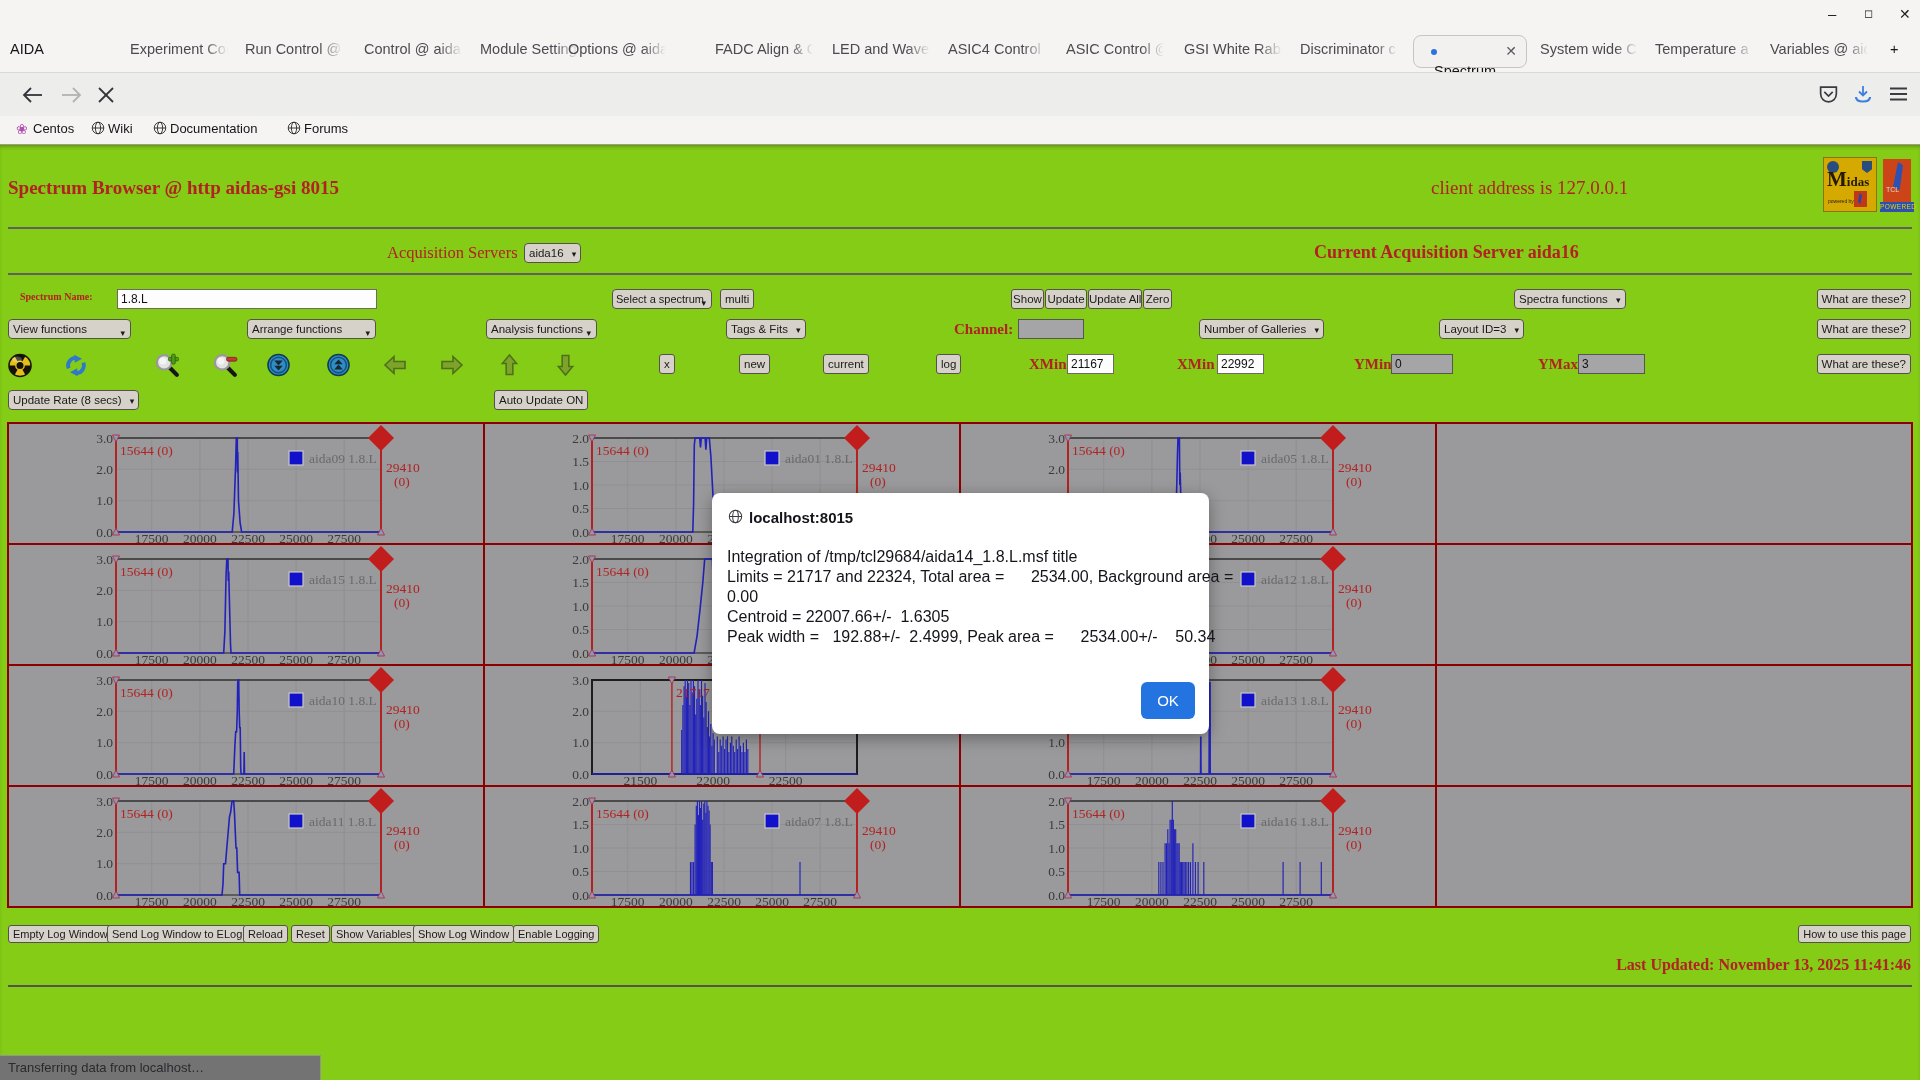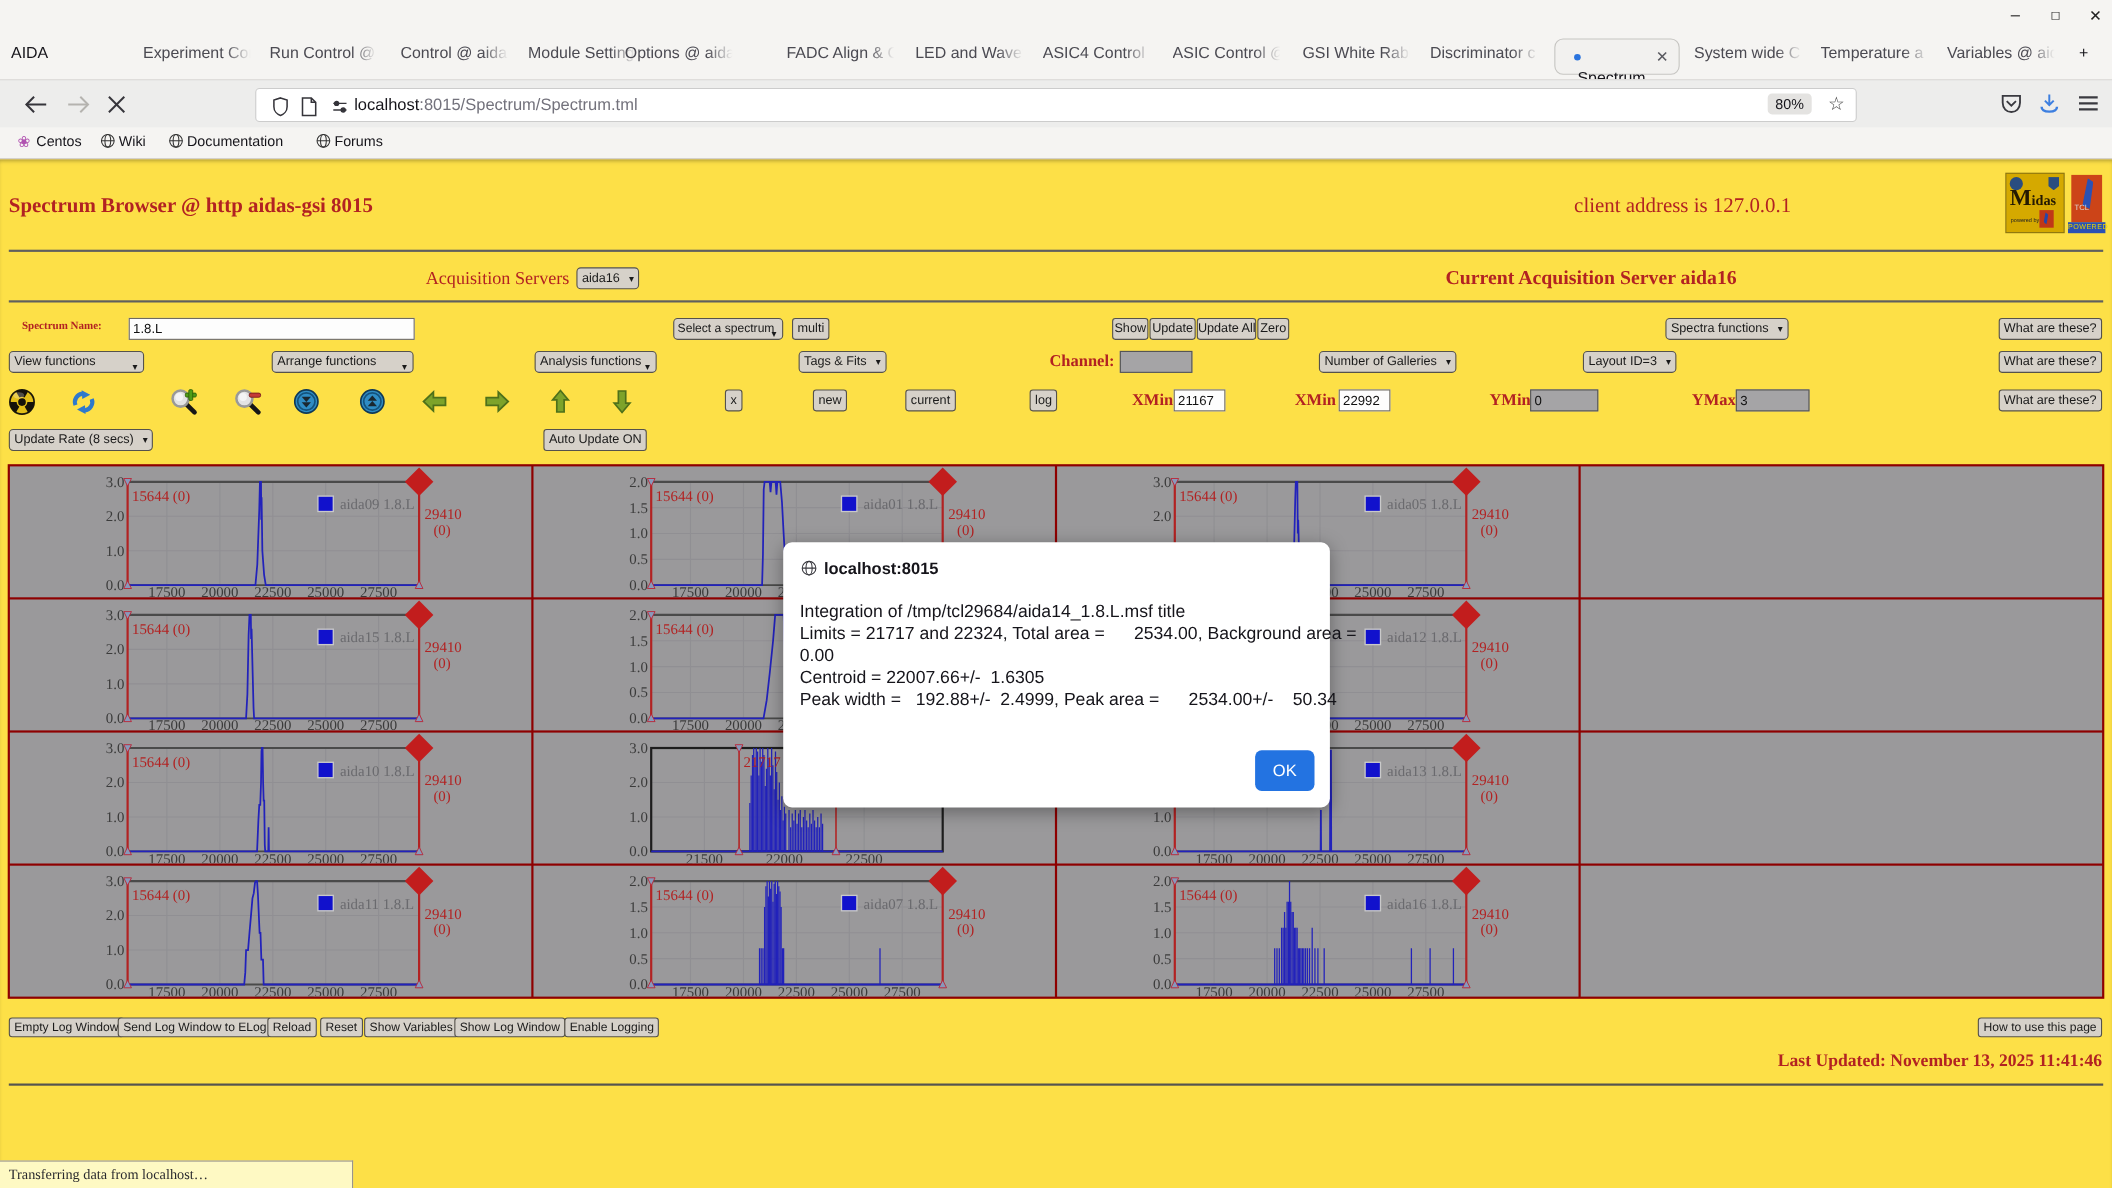--- a/index.html
+++ b/index.html
@@ -19,21 +19,21 @@
 #navbar { position:absolute; top:72px; left:0; width:100%; height:44px; background:#ededec; border-top:1px solid #dbd9d6; }
 #urlbar { position:absolute; left:232px; top:7px; width:1456px; height:31px; background:#fff; border:1px solid #ccc; border-radius:4px; }
 #urlbar .txt { position:absolute; left:89px; top:6px; font-size:15px; color:#15141a; }
 #urlbar .txt .dim { color:#73727c; }
 .zoombadge { position:absolute; right:40px; top:4px; background:#e4e3e1; color:#15141a; font-size:13px; padding:2px 7px; border-radius:4px; }
 .star { position:absolute; right:10px; top:3px; font-size:17px; color:#444; }
 #bookbar { position:absolute; top:116px; left:0; width:100%; height:28px; background:#f5f4f2; font-size:13px; color:#15141a; }
 #bookbar .bi { position:absolute; top:5px; }
 
 
-#page { position:absolute; top:145px; left:0; width:1920px; height:935px; background:#fde047;
+#page { position:absolute; top:145px; left:0; width:1920px; height:935px; background:#84cc16;
         box-shadow:inset 0 3px 4px -2px rgba(0,0,0,0.35); font-family:"Liberation Serif",serif;padding-left:34px; }
 .hr { position:absolute; left:8px; width:1904px; height:0; border-top:2px solid #60605e; }
 #hdr { position:absolute; top:32px; left:8px; font-size:19px; font-weight:bold; color:#b22222; }
 #cliaddr { position:absolute; top:32px; left:1431px; font-size:19px; font-weight:normal; color:#b22222; }
 #acqlbl { position:absolute; top:98px; left:387px; font-size:16.5px; color:#b22222; }
 #curacq { position:absolute; top:97px; left:1314px; font-size:18px; font-weight:bold; color:#b22222; }
 .gsel { position:absolute; height:20px; background:#d6d1c9; border:1px solid #55524c; border-radius:4px;
         font-family:"Liberation Sans",sans-serif; font-size:11.5px; color:#1a1a1a; line-height:18px; padding:0 4px; white-space:nowrap; }
 .gsel .car { font-size:9px; margin-left:5px; }
 .gsel .carr { position:absolute; right:5px; top:4px; font-size:9px; }
@@ -54,22 +54,22 @@
 #lastupd { position:absolute; top:811px; right:9px; font-size:16px; font-weight:bold; color:#b22222; }
 
 
 #dlg { position:absolute; left:712px; top:493px; width:497px; height:241px; background:#fff; border-radius:8px;
        box-shadow:0 4px 16px rgba(0,0,0,0.35); font-family:"Liberation Sans",sans-serif; color:#15141a; }
 #dlg .ttl { position:absolute; left:37px; top:16px; font-size:15px; font-weight:bold; }
 #dlg .body { position:absolute; left:15px; top:54px; font-size:16px; line-height:20px; white-space:pre; }
 #okbtn { position:absolute; right:14px; bottom:15px; width:54px; height:37px; background:#2373e1; color:#fff;
         border-radius:6px; font-size:15px; text-align:center; line-height:37px; }
 
-#statusbar { position:absolute; left:0px; top:1055px; width:321px; height:25px; background:#fef9c3; border:1px solid #98948d;
-             border-left:none; border-bottom:none; font-size:13px; color:#2a2a2e; line-height:23px; padding-left:8px;font-family:Liberation Serif, serif; }
+#statusbar { position:absolute; left:0px; top:1055px; width:321px; height:25px; background:#737373; border:1px solid #98948d;
+             border-left:none; border-bottom:none; font-size:13px; color:#2a2a2e; line-height:23px; padding-left:8px; }
 </style></head>
 <body>
 <div id="root">
 
 <div id="chrome">
   <div>
         <span class="abs" style="top:5px;left:1828px;font-size:15px;color:#222">–</span>
         <span class="abs" style="top:7px;left:1864px;font-size:11px;color:#222">◻</span>
         <span class="abs" style="top:6px;left:1899px;font-size:14px;color:#222">✕</span>
       </div>
@@ -102,35 +102,20 @@
             <path d="M9 2 L2 9 L9 16"></path>
           </svg></span>
     <span class="abs" style="left:60px;top:13px"><svg width="22" height="18" viewBox="0 0 22 18" fill="none" stroke="#b5b3af" stroke-width="1.8">
             <line x1="2" y1="9" x2="20" y2="9"></line>
             <path d="M13 2 L20 9 L13 16"></path>
           </svg></span>
     <span class="abs" style="left:96px;top:12px"><svg width="20" height="20" viewBox="0 0 20 20" stroke="#35343a" stroke-width="1.8">
             <line x1="3" y1="3" x2="17" y2="17"></line>
             <line x1="17" y1="3" x2="3" y2="17"></line>
           </svg></span>
-    <div id="urlbar">
-      <span style="position:absolute;left:14px;top:6px"><svg width="72" height="20" viewBox="0 0 72 20" fill="none" stroke="#35343a" stroke-width="1.4">
-              <path d="M8 2 L14 4 V10 C14 14 11 17 8 18 C5 17 2 14 2 10 V4 Z"></path>
-              <path d="M28 2 H36 L40 6 V18 H28 Z M36 2 V6 H40"></path>
-              <g stroke-width="1.3">
-                <line x1="56" y1="7" x2="68" y2="7"></line>
-                <circle cx="59" cy="7" r="1.8" fill="#35343a"></circle>
-                <line x1="56" y1="13" x2="68" y2="13"></line>
-                <circle cx="65" cy="13" r="1.8" fill="#35343a"></circle>
-              </g>
-            </svg></span>
-      <span class="txt">localhost<span class="dim">:8015/Spectrum/Spectrum.tml</span></span>
-      <span class="zoombadge">80%</span>
-      <span class="star">☆</span>
-    </div>
     <span class="abs" style="left:1818px;top:11px"><svg width="21" height="21" viewBox="0 0 20 20" fill="none" stroke="#3a3a40" stroke-width="1.6">
             <path d="M2.5 3 H17.5 V9 C17.5 14 14 17 10 17 C6 17 2.5 14 2.5 9 Z"></path>
             <path d="M6 7.5 L10 11.5 L14 7.5"></path>
           </svg></span>
     <span class="abs" style="left:1853px;top:11px"><svg width="20" height="20" viewBox="0 0 20 20" fill="none" stroke="#3d7fe0" stroke-width="1.8">
             <path d="M10 2 V11 M6 7.5 L10 11.5 L14 7.5"></path>
             <path d="M3 13 C3 16 5 17.5 10 17.5 C15 17.5 17 16 17 13" stroke-width="2.2"></path>
           </svg></span>
     <span class="abs" style="left:1889px;top:13px"><svg width="19" height="16" viewBox="0 0 19 16" stroke="#3a3a40" stroke-width="2">
             <line x1="1" y1="2.5" x2="18" y2="2.5"></line>

